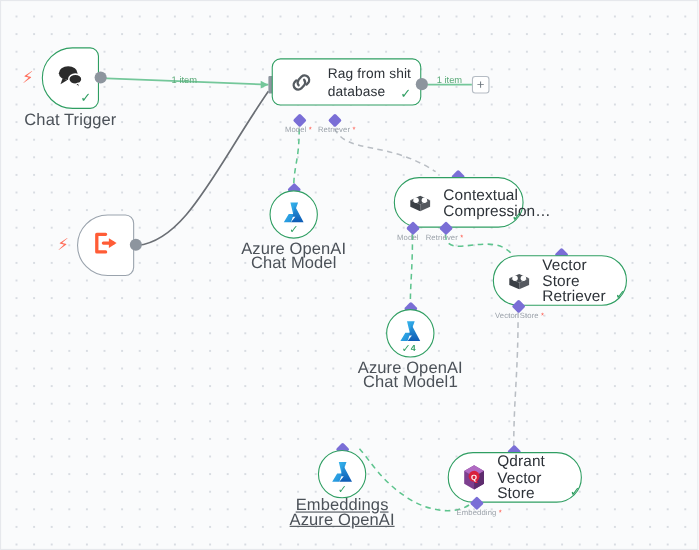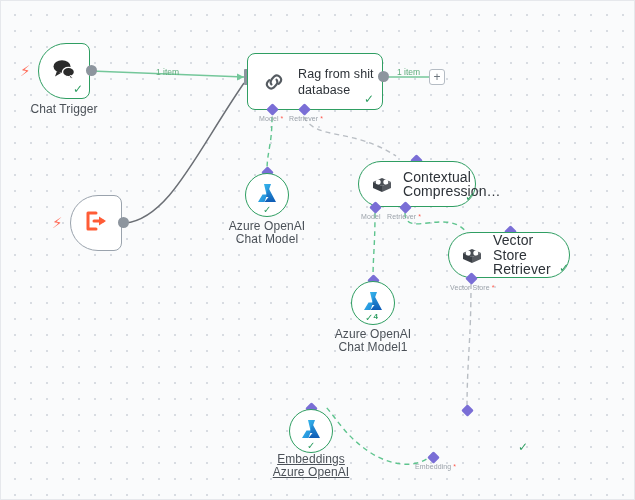--- a/index.html
+++ b/index.html
@@ -21,21 +21,21 @@
 
   
   .trigger-node{
     position:absolute;background:#fff;border:1.6px solid #2f9e62;
     border-radius:28px 8px 8px 28px;box-sizing:border-box;
     display:flex;align-items:center;justify-content:center;
   }
   .trigger-node.grey{border-color:#9aa3ad;}
   .node-label{
     position:absolute;text-align:center;color:#4b5158;
-    font-size:12px;line-height:13px;letter-spacing:.1px;
+    font-size:15px;line-height:13px;letter-spacing:.1px;
     white-space:pre-line;
   }
   .bolt{position:absolute;color:#ff6d5a;font-size:15px;line-height:1;font-weight:700;}
   .chk{position:absolute;color:#2f9e62;font-size:12px;line-height:1;font-weight:700;}
   .chk .cnt{font-size:8px;vertical-align:top;}
 
   
   .rect-node{
     position:absolute;background:#fff;border:1.6px solid #2f9e62;
     border-radius:8px;box-sizing:border-box;display:flex;align-items:center;
@@ -140,21 +140,21 @@
         <path d="M 12 3 L 4 3 L 4 19 L 12 19" stroke="#ff5c36" stroke-width="3" fill="none" stroke-linecap="round" stroke-linejoin="round"></path>
         <path d="M 10 11 L 19 11" stroke="#ff5c36" stroke-width="3" stroke-linecap="round"></path>
         <polygon points="22,11 15,6.5 15,15.5" fill="#ff5c36"></polygon>
       </svg>
     </span>
   </div>
   <span class="bolt" style="left:51px;top:214px;">⚡</span>
   <div class="port-dot" style="left:117px;top:216px;"></div>
 
   <div class="port-bar" style="left:243px;top:68px;"></div>
-  <div class="rect-node" style="left:246px;top:52px;width:136px;height:57px;">
+  <div class="rect-node" style="left:246px;top:52px;width:136px;height:43px;">
     <span class="ico">
       <svg width="24" height="24" viewBox="0 0 24 24">
         <path d="M 9.5 14.5 a 4.2 4.2 0 0 1 0 -5 l 2.6 -2.9 a 4.2 4.2 0 0 1 6.1 5.7 l -1.4 1.6" stroke="#555b61" stroke-width="2.1" fill="none" stroke-linecap="round"></path>
         <path d="M 14.5 9.5 a 4.2 4.2 0 0 1 0 5 l -2.6 2.9 a 4.2 4.2 0 0 1 -6.1 -5.7 l 1.4 -1.6" stroke="#555b61" stroke-width="2.1" fill="none" stroke-linecap="round"></path>
       </svg>
     </span>
     <span class="ttl">Rag from shit
 database</span>
     <span class="chk" style="right:8px;bottom:4px;">✓</span>
   </div>
@@ -235,20 +235,34 @@
         <polygon points="9,3 16,3 9.5,21 3,21 7.5,13.5 11.5,13.5" fill="url(#azg1)"></polygon>
         <polygon points="13,6 21,21 9.5,21 13.5,16 11,16" fill="url(#azg2)"></polygon>
       </svg>
     </span>
     <span class="chk" style="left:13px;bottom:1px;font-size:10px;">✓<span class="cnt">4</span></span>
   </div>
   <div class="node-label" style="left:322px;top:327px;width:100px;">Azure OpenAI
 Chat Model1</div>
 
   <div class="port-diamond" style="left:462px;top:405px;"></div>
+  <div class="pill-node" style="left:406px;top:410px;width:122px;height:46px;">
+    <span class="ico">
+      <svg width="22" height="24" viewBox="0 0 22 24">
+        <polygon points="11,1 20,6.2 20,17.8 11,23 2,17.8 2,6.2" fill="#7d3f8f"></polygon>
+        <polygon points="11,1 20,6.2 11,11.5 2,6.2" fill="#b06ac2"></polygon>
+        <polygon points="11,11.5 20,6.2 20,17.8 11,23" fill="#5e2d6e"></polygon>
+        <circle cx="11" cy="11" r="5" fill="#d91f3c"></circle>
+        <path d="M 12.5 13.5 L 14.5 17 L 11.5 17 Z" fill="#d91f3c"></path>
+        <text x="11" y="14" font-size="7" font-weight="bold" fill="#fff" text-anchor="middle" font-family="Liberation Sans, sans-serif">Q</text>
+      </svg>
+    </span>
+    <span class="ttl">Qdrant Vector
+Store</span>
+  </div>
   <span class="chk" style="left:517px;top:440px;">✓</span>
   <div class="port-diamond" style="left:428px;top:452px;"></div>
   <div class="port-label" style="left:414px;top:462px;"><span>Embedding</span><span class="req"> *</span></div>
 
   <div class="port-diamond" style="left:306px;top:403px;"></div>
   <div class="circ-node" style="left:288px;top:408px;">
     <span>
       <svg width="24" height="24" viewBox="0 0 24 24">
         <polygon points="9,3 16,3 9.5,21 3,21 7.5,13.5 11.5,13.5" fill="url(#azg1)"></polygon>
         <polygon points="13,6 21,21 9.5,21 13.5,16 11,16" fill="url(#azg2)"></polygon>

